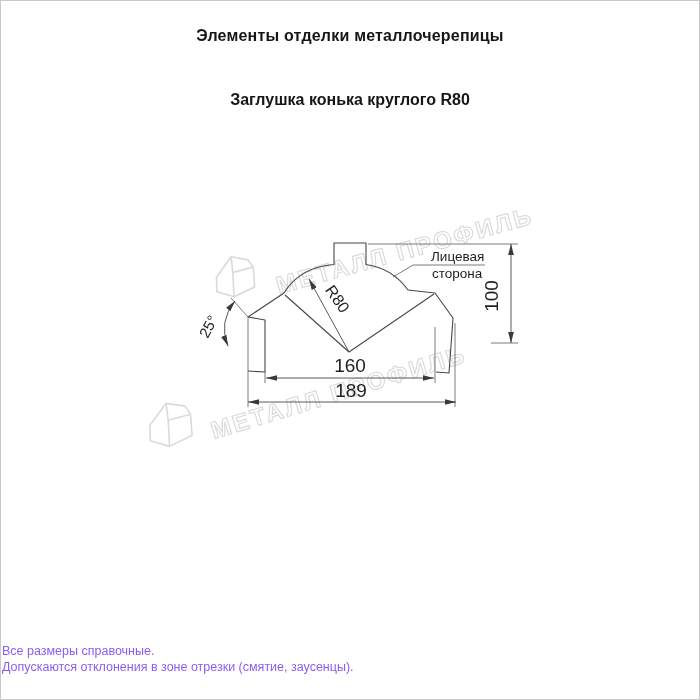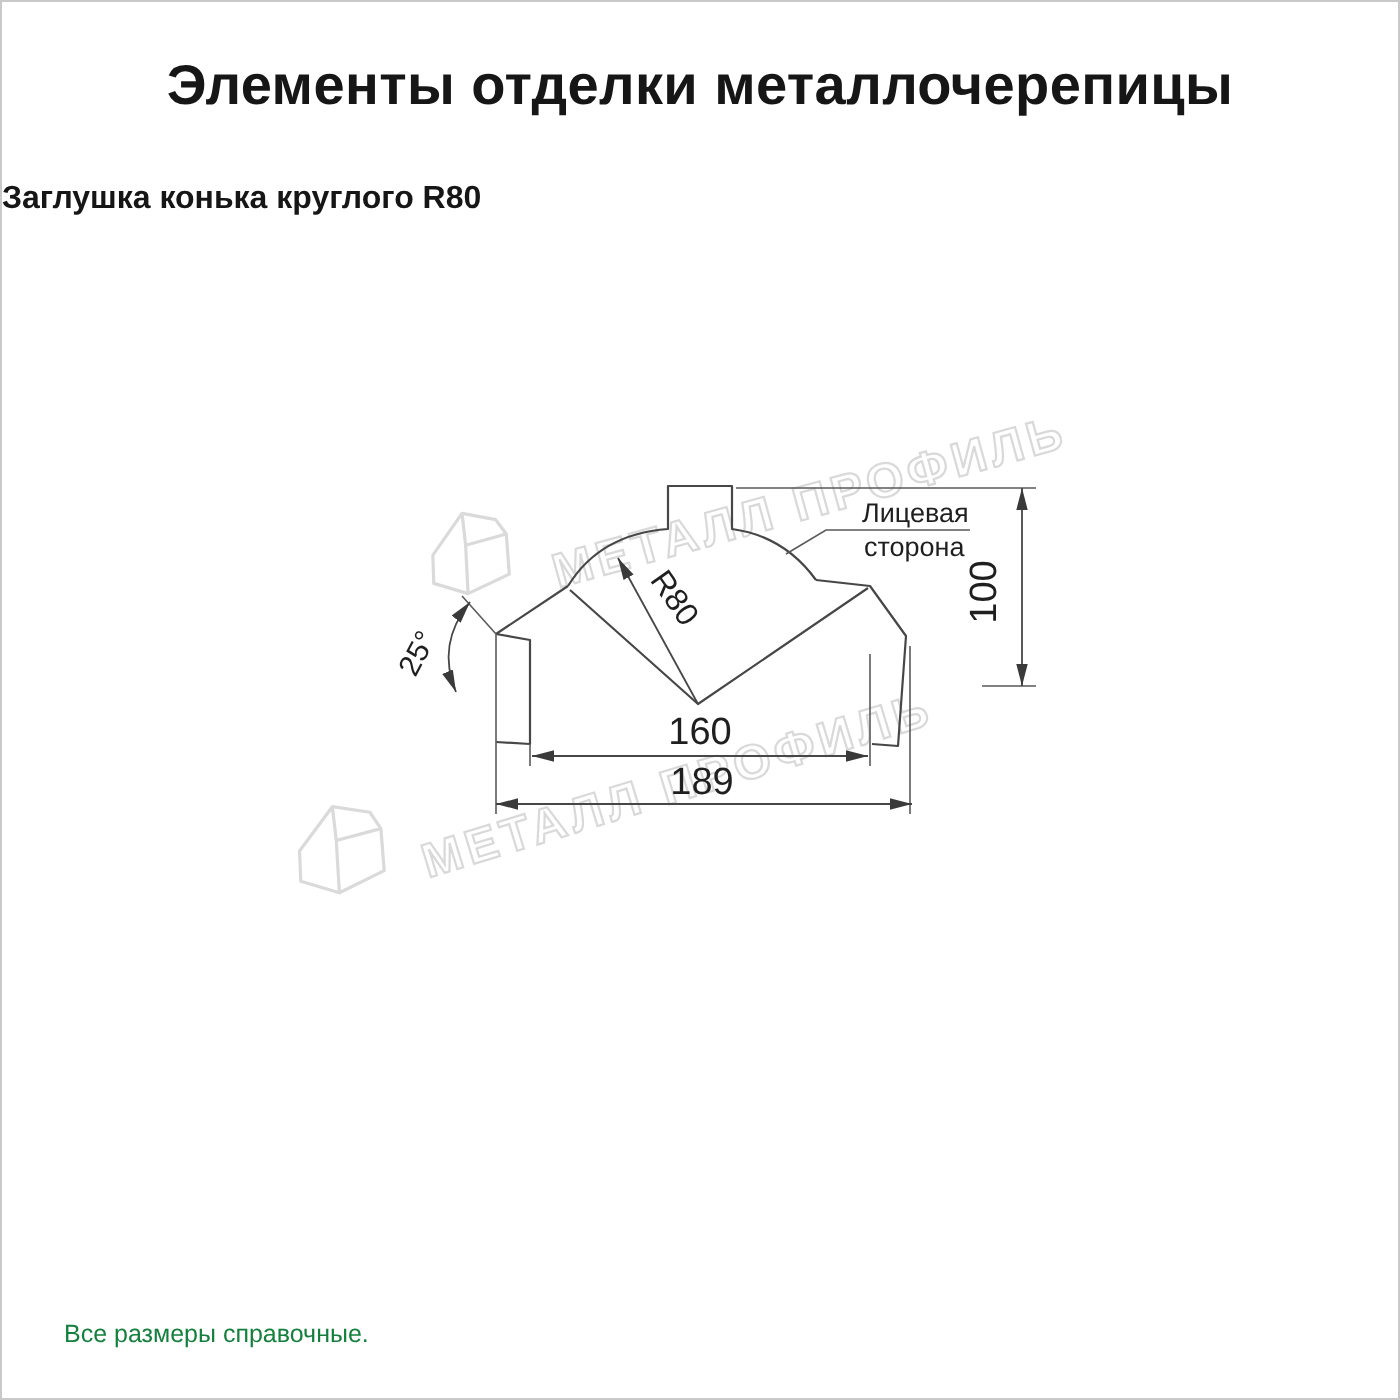--- a/index.html
+++ b/index.html
@@ -8,36 +8,36 @@
     width:698px; height:698px;
     border:1px solid #c9c9c9;
     background:#ffffff;
     font-family:"Liberation Sans", sans-serif;
     color:#1a1a1a;
     overflow:hidden;
   }
   .doc-title {
     position:absolute; top:26px; left:0; width:100%;
     text-align:center;
-    font-size:28px; font-weight:bold; color:#161616;
+    font-size:16px; font-weight:bold; color:#161616;
     letter-spacing:0.2px;
   }
   .doc-subtitle {
     position:absolute; top:90px; left:0; width:100%;
-    text-align:left;
+    text-align:center;
     font-size:16px; font-weight:bold; color:#161616;
   }
   .doc-code {
     position:absolute; top:119px; left:0; width:100%;
     text-align:center;
     font-size:16px; font-weight:bold; color:#161616;
   }
   .footer {
-    position:absolute; left:31px; bottom:24px;
-    font-size:12.5px; color:#15803d; line-height:16px;
+    position:absolute; left:1px; bottom:24px;
+    font-size:12.5px; color:#8b5cf6; line-height:16px;
   }
   svg.diagram { position:absolute; left:0; top:0; }
   .outline   { fill:none; stroke:#474747; stroke-width:1.1; stroke-linejoin:round; }
   .thinline  { fill:none; stroke:#5a5a5a; stroke-width:0.8; }
   .dimline   { fill:none; stroke:#474747; stroke-width:0.9; }
   .arrowfill { fill:#3a3a3a; }
   .dimtext   { fill:#1f1f1f; font-family:"Liberation Sans", sans-serif; }
   .wm-text   { fill:none; stroke:#d9d9d9; stroke-width:1.1;
                font-family:"Liberation Sans", sans-serif;
                font-weight:bold; font-size:24px; letter-spacing:2.5px; }
@@ -105,15 +105,16 @@
     <path class="dimline" d="M 234,300 Q 217,321 227,345" marker-start="url(#arr)" marker-end="url(#arr)"></path>
     <text class="dimtext" x="212" y="328" font-size="15" text-anchor="middle" transform="rotate(-62 212 328)">25°</text>
 
     <path class="thinline" d="M 484,264 L 412,264 L 392,276"></path>
     <text class="dimtext" x="430" y="260" font-size="13.5">Лицевая</text>
     <text class="dimtext" x="431" y="277" font-size="13.5">сторона</text>
   </svg>
 
   <div class="footer">
     <div>Все размеры справочные.</div>
+    <div>Допускаются отклонения в зоне отрезки (смятие, заусенцы).</div>
   </div>
 
 </div>
 
 </body></html>

